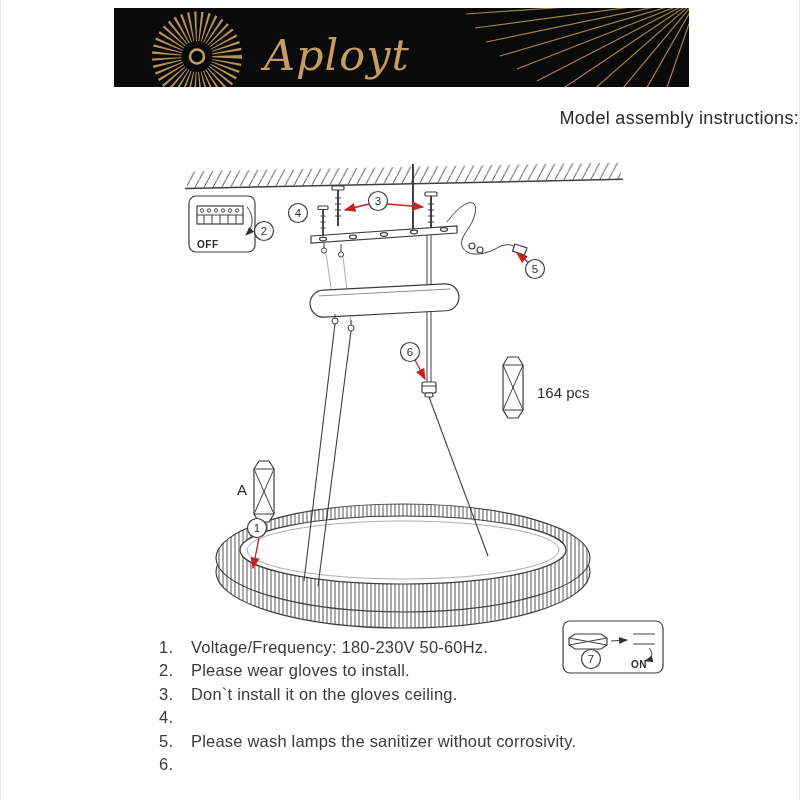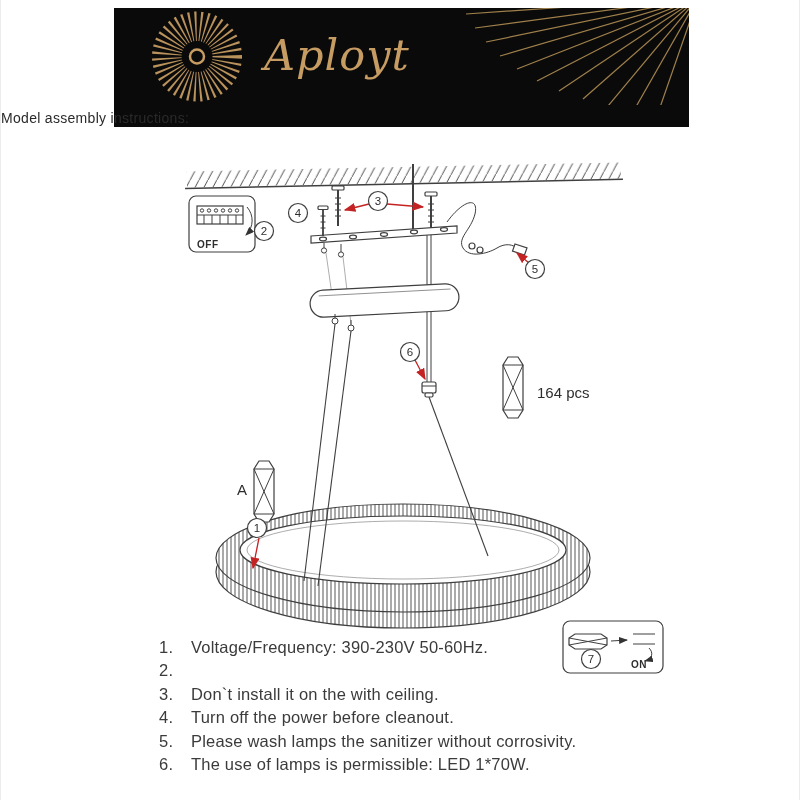--- a/index.html
+++ b/index.html
@@ -1,28 +1,28 @@
 <!DOCTYPE html>
 <html><head>
 <meta charset="utf-8">
 <style>
   html,body{margin:0;padding:0;background:#fff;}
   .page{position:relative;width:800px;height:800px;background:#fff;overflow:hidden;
         border-left:1px solid #ececec;border-right:1px solid #ececec;box-sizing:border-box;
         font-family:"Liberation Sans",sans-serif;}
   
-  .banner{position:absolute;left:113px;top:8px;width:575px;height:119px;background:#0a0a0a;overflow:hidden;}
+  .banner{position:absolute;left:113px;top:8px;width:575px;height:79px;background:#0a0a0a;overflow:hidden;}
   .banner-art{position:absolute;left:0;top:0;}
   .logo-svg{position:absolute;left:31px;top:0;}
   .brand{position:absolute;left:150px;top:0;height:97px;line-height:95px;
          font-family:"DejaVu Serif",serif;font-style:italic;font-size:43px;
          color:#c79c63;letter-spacing:1px;}
   
-  .title{position:absolute;left:0;right:0;top:108px;text-align:left;color:#2a2a2a;
-         font-size:14px;line-height:21px;letter-spacing:.3px;}
+  .title{position:absolute;left:0;right:0;top:108px;text-align:right;color:#2a2a2a;
+         font-size:18px;line-height:21px;letter-spacing:.3px;}
   
   .diagram{position:absolute;left:0;top:0;}
   .diagram text{font-family:"Liberation Sans",sans-serif;fill:#2e2e2e;}
   .callout-num{font-size:11.5px;}
   .small-label{font-size:10px;font-weight:bold;letter-spacing:.5px;}
   .part-label{font-size:15px;}
   .outline{fill:#fff;stroke:#3f3f3f;stroke-width:1.2;}
   .thin{stroke:#3f3f3f;stroke-width:1;fill:none;}
   .red{stroke:#c42323;stroke-width:1.3;fill:none;}
   
@@ -257,36 +257,35 @@
     </g>
     <g>
       <circle cx="590" cy="659" r="9.5" class="outline" stroke-width="1.1"></circle>
       <text x="590" y="659" dy="4" text-anchor="middle" class="callout-num">7</text>
     </g>
   </svg>
 
   <div class="instructions">
     <div class="row">
       <span class="num">1.</span>
-      <span class="txt">Voltage/Frequency: 390-230V 50-60Hz.</span>
+      <span class="txt">Voltage/Frequency: 180-230V 50-60Hz.</span>
     </div>
     <div class="row">
       <span class="num">2.</span>
+      <span class="txt">Please wear gloves to install.</span>
     </div>
     <div class="row">
       <span class="num">3.</span>
-      <span class="txt">Don`t install it on the with ceiling.</span>
+      <span class="txt">Don`t install it on the gloves ceiling.</span>
     </div>
     <div class="row">
       <span class="num">4.</span>
-      <span class="txt">Turn off the power before cleanout.</span>
     </div>
     <div class="row">
       <span class="num">5.</span>
       <span class="txt">Please wash lamps the sanitizer without corrosivity.</span>
     </div>
     <div class="row">
       <span class="num">6.</span>
-      <span class="txt">The use of lamps is permissible: LED 1*70W.</span>
     </div>
   </div>
 
 </div>
 
 </body></html>

